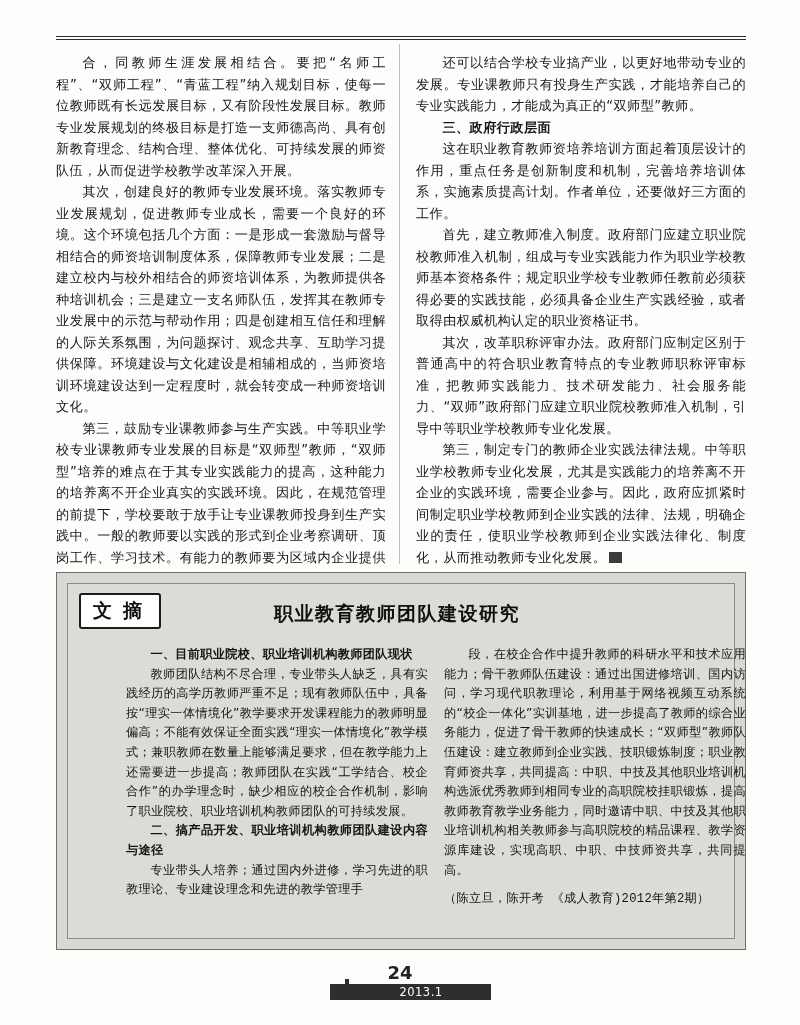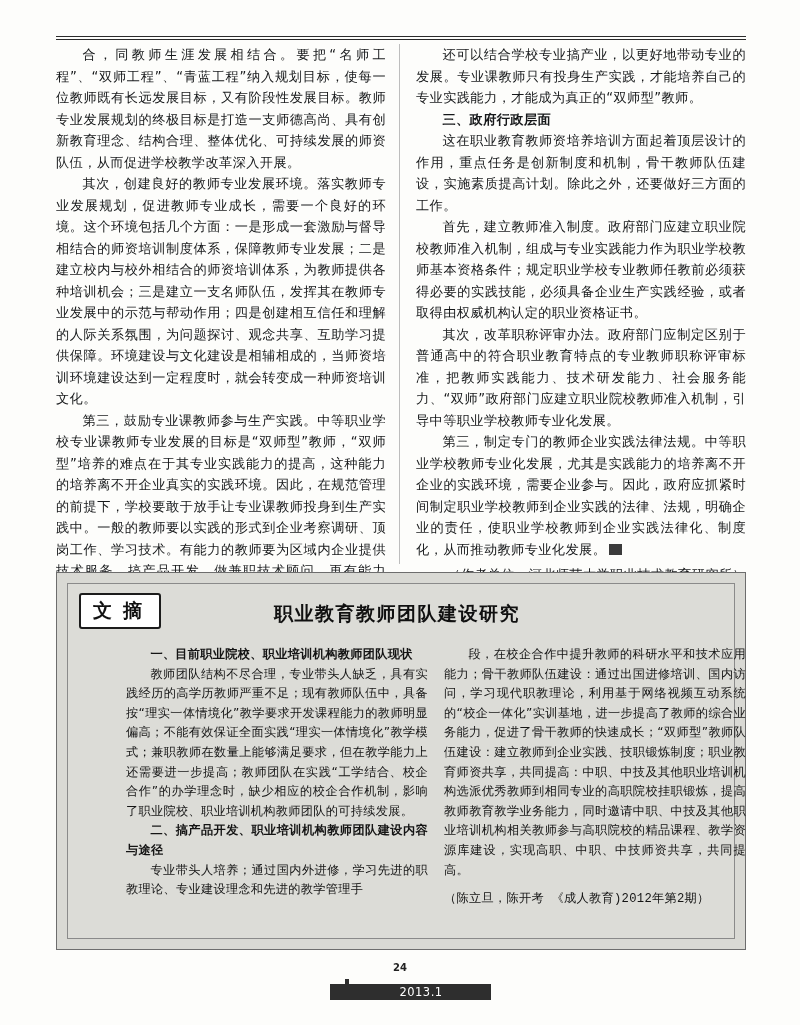--- a/index.html
+++ b/index.html
@@ -42,21 +42,21 @@
     left: 399px;
     top: 44px;
     width: 1px;
     height: 520px;
     background: #bdbdbd;
   }
   
   .columns {
     position: absolute;
     left: 56px;
-    top: 44px;
+    top: 52px;
     width: 690px;
     height: 520px;
   }
   .col {
     position: absolute;
     top: 0;
     width: 330px;
     font-size: 13.2px;
     line-height: 21.5px;
     text-align: justify;
@@ -173,21 +173,21 @@
     font-family: Liberation Mono, monospace;
   }
 
   
   .folio {
     position: absolute;
     left: 0;
     right: 0;
     top: 962px;
     text-align: center;
-    font-size: 10px;
+    font-size: 18px;
     font-weight: bold;
     color: #222;
   }
   .folio-bar {
     position: absolute;
     left: 330px;
     top: 984px;
     width: 140px;
     height: 16px;
     background: #2e2e2e;
@@ -222,21 +222,21 @@
 
   <div class="columns">
     <div class="col left">
       <p>合，同教师生涯发展相结合。要把“名师工程”、“双师工程”、“青蓝工程”纳入规划目标，使每一位教师既有长远发展目标，又有阶段性发展目标。教师专业发展规划的终极目标是打造一支师德高尚、具有创新教育理念、结构合理、整体优化、可持续发展的师资队伍，从而促进学校教学改革深入开展。</p>
       <p>其次，创建良好的教师专业发展环境。落实教师专业发展规划，促进教师专业成长，需要一个良好的环境。这个环境包括几个方面：一是形成一套激励与督导相结合的师资培训制度体系，保障教师专业发展；二是建立校内与校外相结合的师资培训体系，为教师提供各种培训机会；三是建立一支名师队伍，发挥其在教师专业发展中的示范与帮动作用；四是创建相互信任和理解的人际关系氛围，为问题探讨、观念共享、互助学习提供保障。环境建设与文化建设是相辅相成的，当师资培训环境建设达到一定程度时，就会转变成一种师资培训文化。</p>
       <p>第三，鼓励专业课教师参与生产实践。中等职业学校专业课教师专业发展的目标是“双师型”教师，“双师型”培养的难点在于其专业实践能力的提高，这种能力的培养离不开企业真实的实践环境。因此，在规范管理的前提下，学校要敢于放手让专业课教师投身到生产实践中。一般的教师要以实践的形式到企业考察调研、顶岗工作、学习技术。有能力的教师要为区域内企业提供技术服务，搞产品开发，做兼职技术顾问。再有能力的，</p>
     </div>
     <div class="col right">
       <p>还可以结合学校专业搞产业，以更好地带动专业的发展。专业课教师只有投身生产实践，才能培养自己的专业实践能力，才能成为真正的“双师型”教师。</p>
       <p class="subhead">三、政府行政层面</p>
-      <p>这在职业教育教师资培养培训方面起着顶层设计的作用，重点任务是创新制度和机制，骨干教师队伍建设，实施素质提高计划。除此之外，还要做好三方面的工作。</p>
+      <p>这在职业教育教师资培养培训方面起着顶层设计的作用，重点任务是创新制度和机制，完善培养培训体系，实施素质提高计划。作者单位，还要做好三方面的工作。</p>
       <p>首先，建立教师准入制度。政府部门应建立职业院校教师准入机制，组成与专业实践能力作为职业学校教师基本资格条件；规定职业学校专业教师任教前必须获得必要的实践技能，必须具备企业生产实践经验，或者取得由权威机构认定的职业资格证书。</p>
       <p>其次，改革职称评审办法。政府部门应制定区别于普通高中的符合职业教育特点的专业教师职称评审标准，把教师实践能力、技术研发能力、社会服务能力、“双师”政府部门应建立职业院校教师准入机制，引导中等职业学校教师专业化发展。</p>
       <p><span>第三，制定专门的教师企业实践法律法规。中等职业学校教师专业化发展，尤其是实践能力的培养离不开企业的实践环境，需要企业参与。因此，政府应抓紧时间制定职业学校教师到企业实践的法律、法规，明确企业的责任，使职业学校教师到企业实践法律化、制度化，从而推动教师专业化发展。</span><span class="endmark"></span></p>
       <p class="credit">（作者单位：河北师范大学职业技术教育研究所）</p>
     </div>
   </div>
 
   <div class="box">
     <div class="box-inner"></div>
 

